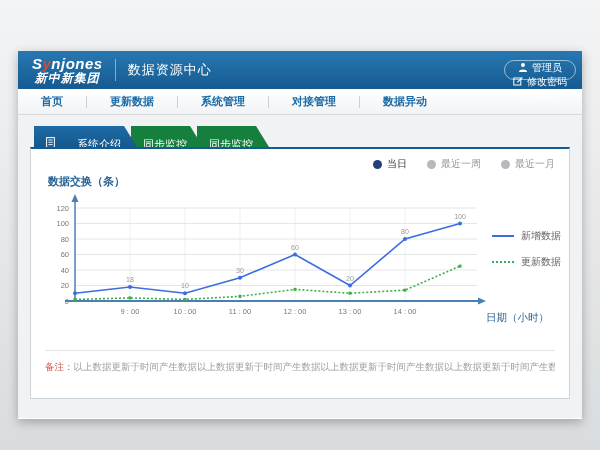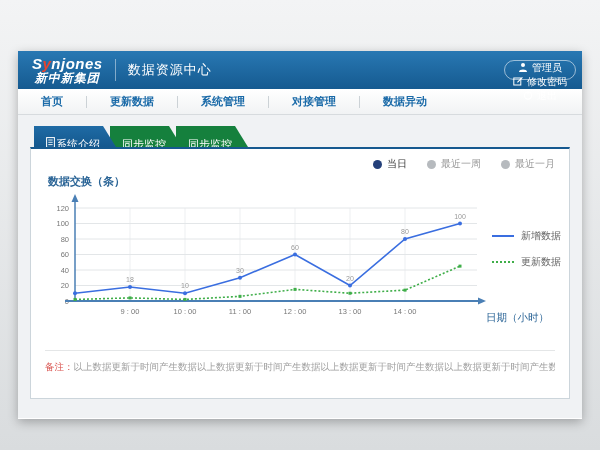--- a/index.html
+++ b/index.html
@@ -25,21 +25,21 @@
   .nav { height:26px; background:linear-gradient(#ffffff,#f1f3f4); border-bottom:1px solid #d7dbde;
          display:flex; align-items:center; }
   .nav-item { font-size:11px; font-weight:bold; color:#1a6aa8; padding:0 23px; cursor:pointer; white-space:nowrap; }
   .nav-sep { width:1px; height:12px; background:#ccd2d6; }
 
   
   .content { position:relative; height:303px; background:#f0f2f4; padding:11px 12px; }
   .tabs { display:flex; margin-left:4px; height:21px; }
   .tab { height:21px; line-height:21px; color:#fff; font-size:11px; padding:16px 16px 0 12px;
          clip-path:polygon(0 0, calc(100% - 13px) 0, 100% 100%, 0 100%);
-         margin-right:-6px; cursor:pointer; display:flex; align-items:center; gap:1px; }
+         margin-right:-6px; cursor:pointer; display:flex; align-items:center; gap:22px; }
   .tab.active { background:linear-gradient(#1f6ba5,#14588e); z-index:3; position:relative; }
   .tab.inactive { background:#15803d; z-index:2; position:relative; }
   .tab.inactive:last-child { z-index:1; }
 
   .panel { position:relative; height:252px; background:#fff; border:1px solid #ccd5db; border-top:2px solid #16598f; }
 
   
   .radio-row { position:absolute; top:8px; right:14px; display:flex; gap:20px; align-items:center; }
   .radio { display:flex; align-items:center; gap:5px; font-size:10px; color:#999; cursor:pointer; }
   .radio .dot { width:9px; height:9px; border-radius:50%; background:#b6babe; }

